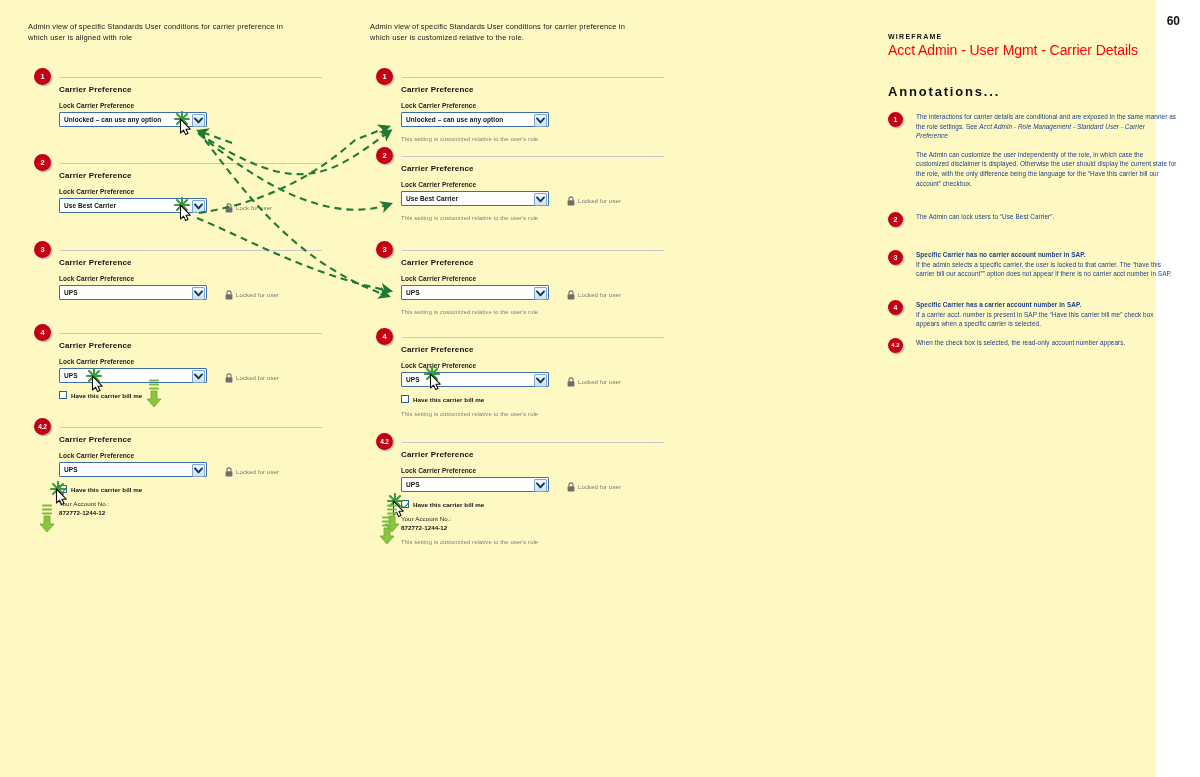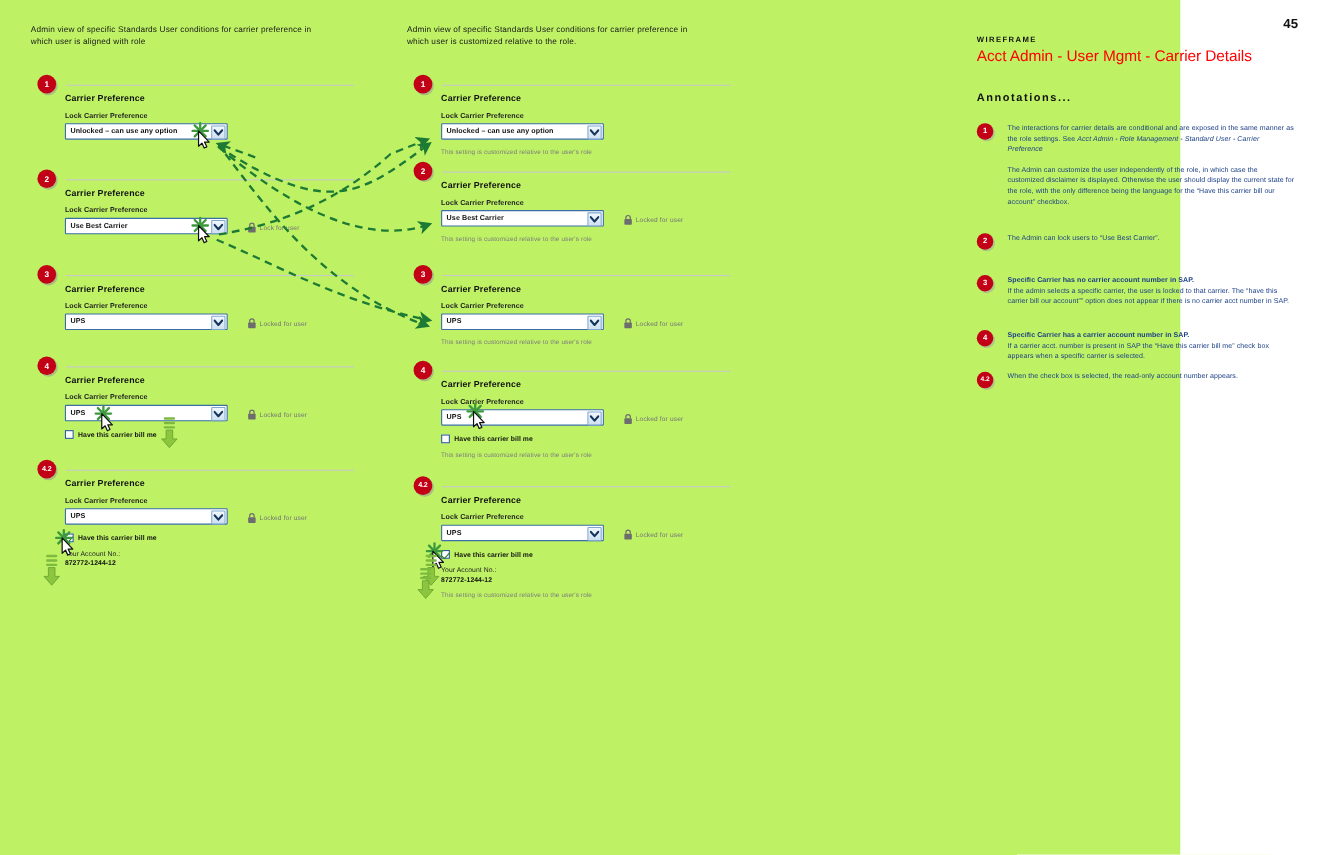--- a/index.html
+++ b/index.html
@@ -5,22 +5,22 @@
   * { box-sizing: border-box; }
   html, body {
     margin: 0; padding: 0;
     width: 1200px; height: 777px;
     background: #ffffff;
     font-family: "Liberation Sans", sans-serif;
     overflow: hidden;
   }
   #page {
     position: relative;
-    width: 1073px; height: 777px;
-    background: #bef264;
+    width: 1156px; height: 777px;
+    background: #fef9c3;
   }
 
   
   .column { position: absolute; top: 0; }
   #col-left  { left: 28px;  width: 330px; }
   #col-right { left: 370px; width: 330px; }
 
   .col-caption {
     position: absolute;
     top: 22px;
@@ -207,21 +207,21 @@
     left: 0; top: 43px;
     width: 272px;
     font-size: 14px;
     line-height: 1.08;
     color: #ff0000;
     letter-spacing: -.005em;
   }
   #subhead {
     position: absolute;
     left: 0; top: 84px;
-    font-size: 10px;
+    font-size: 13px;
     font-weight: bold;
     letter-spacing: .14em;
     color: #111;
   }
 
   .ann {
     position: absolute;
     left: 0;
     width: 290px;
   }
@@ -546,21 +546,21 @@
     <path d="M199,213 C250,205 305,185 355,140 L388,127" fill="none" stroke="#1d7a34" stroke-width="2.1" stroke-dasharray="7,5" marker-end="url(#ah)"></path>
 
     <path d="M197,218 C250,240 310,275 390,291" fill="none" stroke="#1d7a34" stroke-width="2.1" stroke-dasharray="7,5" marker-end="url(#ah)"></path>
 
     <path d="M205,140 C250,200 300,265 388,296" fill="none" stroke="#1d7a34" stroke-width="2.1" stroke-dasharray="7,5" marker-end="url(#ah)"></path>
 
     <path d="M232,143 L199,131" fill="none" stroke="#1d7a34" stroke-width="2.1" stroke-dasharray="7,5" marker-end="url(#ahb)"></path>
   </svg>
 
   <div id="rail">
-    <div id="pageno">45</div>
+    <div id="pageno">60</div>
     <div id="kicker">WIREFRAME</div>
     <div id="title">Acct Admin - User Mgmt - Carrier Details</div>
     <div id="subhead">Annotations...</div>
   <div class="ann" style="top: 112px;">
         <div class="ann-badge">1</div>
         <div class="ann-body">
           <p><span>The interactions for carrier details are conditional and are exposed in the same manner as the role settings. See </span><span class="i">Acct Admin - Role Management - Standard User - Carrier Preference</span></p>
           <p><span>The Admin can customize the user independently of the role, in which case the customized disclaimer is displayed. Otherwise the user should display the current state for the role, with the only difference being the language for the “Have this carrier bill our account” checkbox.</span></p>
         </div>
       </div>

